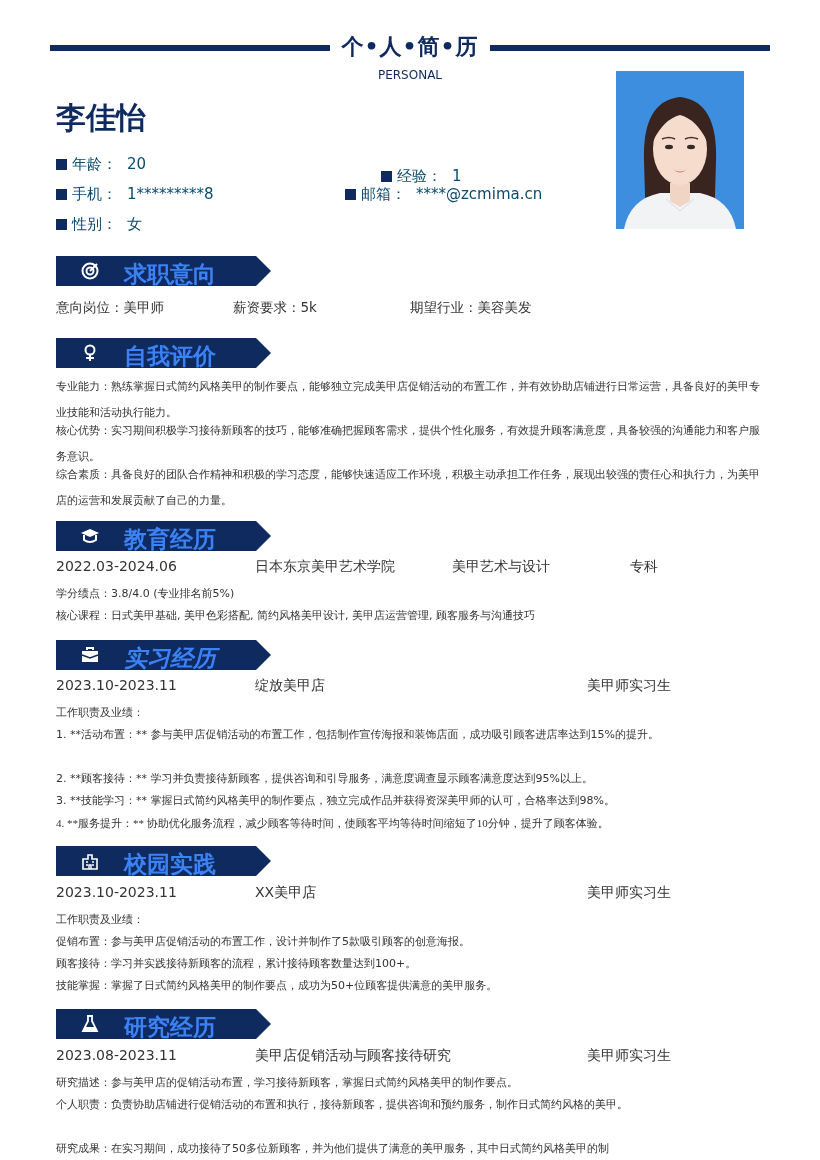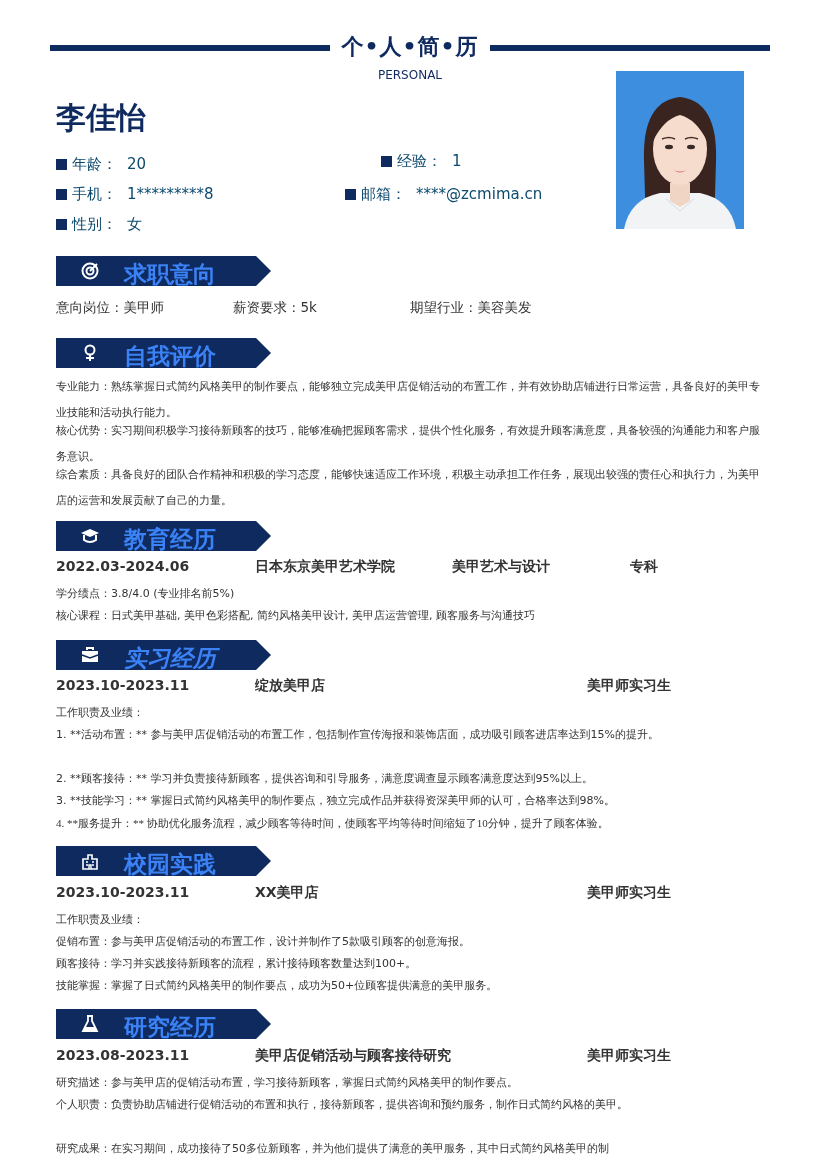--- a/index.html
+++ b/index.html
@@ -20,21 +20,21 @@
   .info-item .lbl { margin-right: 10px; }
 
   .photo { position: absolute; left: 616px; top: 71px; width: 128px; height: 158px; background: #3d8ede; overflow: hidden; }
 
   .section-header { position: absolute; left: 56px; width: 215px; height: 30px; }
   .section-header .bar { position: absolute; left: 0; top: 0; width: 215px; height: 30px; background: #0f2a5f; clip-path: polygon(0 0, 200px 0, 215px 15px, 200px 30px, 0 30px); }
   .section-header .icon { position: absolute; left: 24px; top: 6px; width: 20px; height: 18px; }
   .section-header .title { position: absolute; left: 68px; top: 3px; font-size: 23px; font-weight: bold; color: #3b82f6; }
 
   .text { position: absolute; left: 56px; width: 712px; font-size: 11px; line-height: 26px; color: #333; }
-  .row { position: absolute; left: 56px; width: 712px; height: 22px; font-size: 14px; font-weight: bold; color: #333; }
+  .row { position: absolute; left: 56px; width: 712px; height: 22px; font-size: 14px; font-weight: normal; color: #333; }
   .row span { position: absolute; top: 0; }
 
   .intent { position: absolute; top: 299px; font-size: 13.5px; color: #333; }
 </style>
 </head>
 <body>
 
 <div class="top-header">
   <div class="top-line left"></div>
   <div class="top-title">个•人•简•历</div>
@@ -42,21 +42,21 @@
   <div class="top-sub">PERSONAL</div>
 </div>
 
 <div class="name">李佳怡</div>
 
 <div class="info-item" style="left:56px; top:154px;">
   <span class="sq"></span>
   <span class="lbl">年龄：</span>
   <span>20</span>
 </div>
-<div class="info-item" style="left:345px; top:151px;padding-left:36px;">
+<div class="info-item" style="left:345px; top:166px;padding-left:36px;">
   <span class="sq"></span>
   <span class="lbl">经验：</span>
   <span>1</span>
 </div>
 <div class="info-item" style="left:56px; top:184px;">
   <span class="sq"></span>
   <span class="lbl">手机：</span>
   <span>1*********8</span>
 </div>
 <div class="info-item" style="left:345px; top:184px;">

